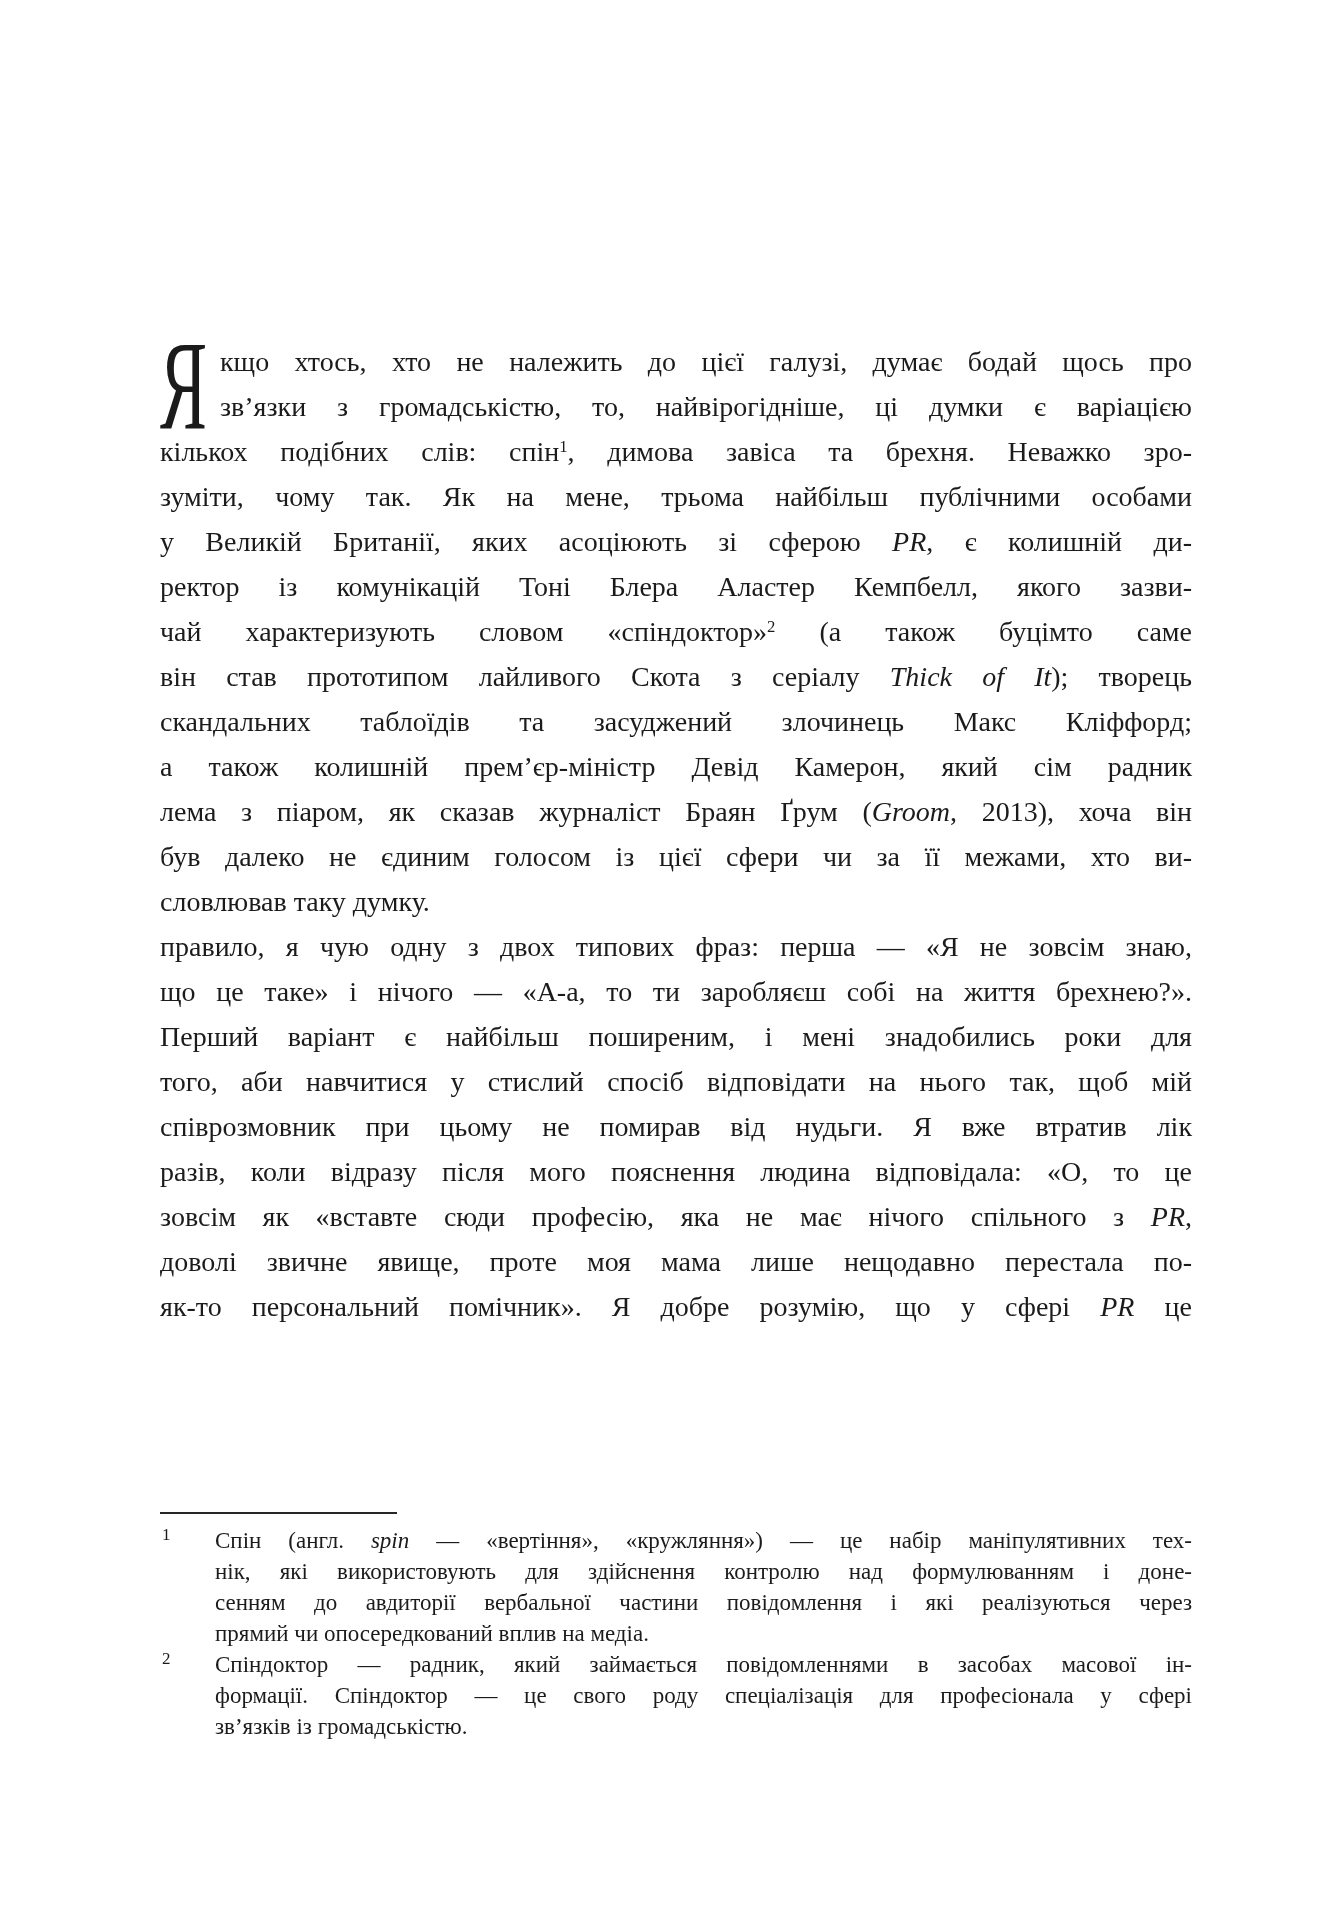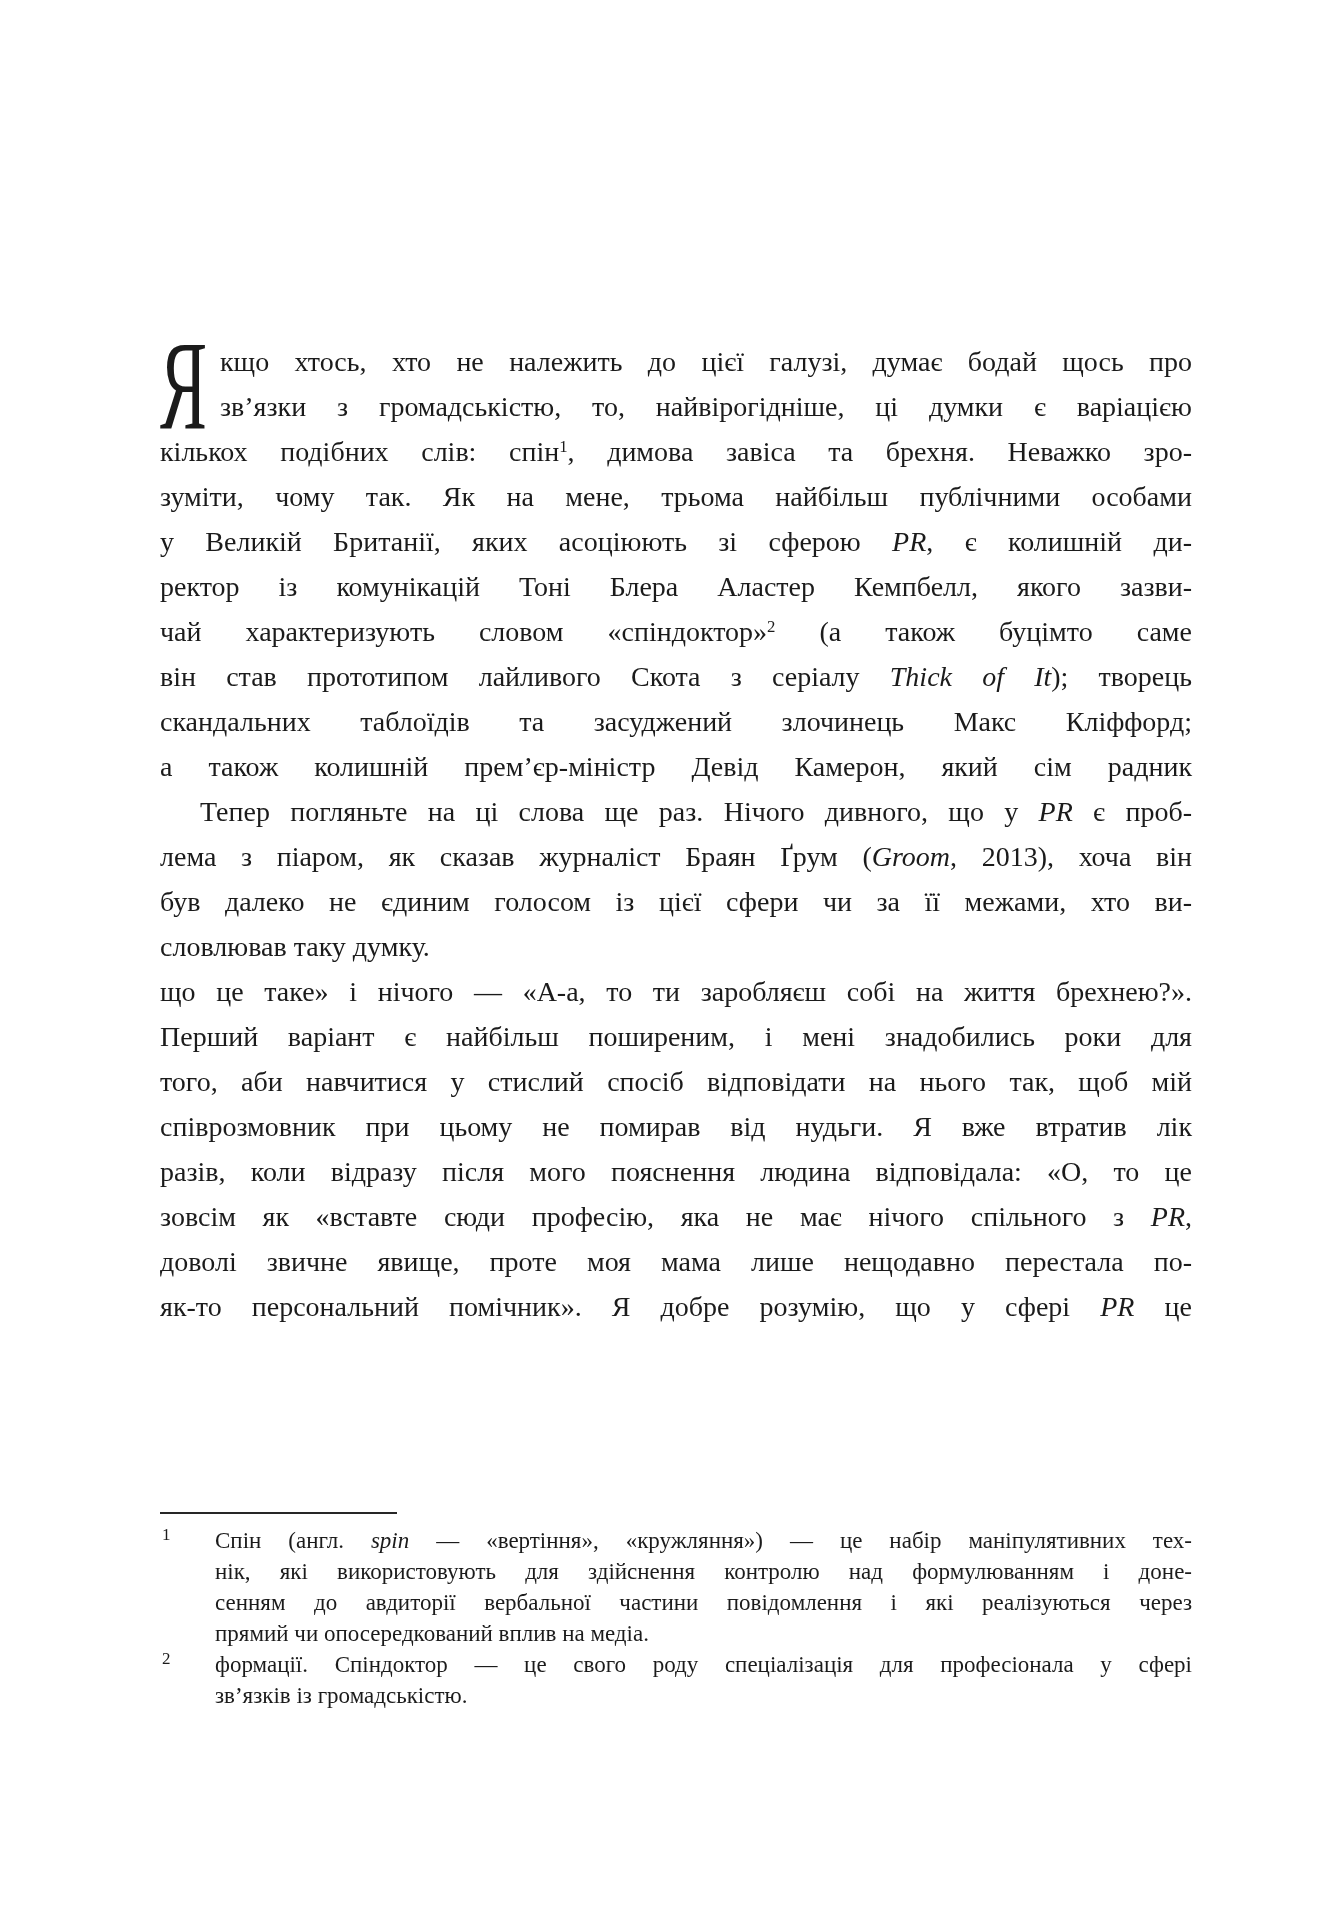--- a/index.html
+++ b/index.html
@@ -103,26 +103,26 @@
         <div class="line"><span>кількох подібних слів: спін</span><sup class="fn-ref">1</sup><span>, димова завіса та брехня. Неважко зро-</span></div>
         <div class="line"><span>зуміти, чому так. Як на мене, трьома найбільш публічними особами</span></div>
         <div class="line"><span>у Великій Британії, яких асоціюють зі сферою </span><i>PR</i><span>, є колишній ди-</span></div>
         <div class="line"><span>ректор із комунікацій Тоні Блера Аластер Кемпбелл, якого зазви-</span></div>
         <div class="line"><span>чай характеризують словом «спіндоктор»</span><sup class="fn-ref">2</sup><span> (а також буцімто саме</span></div>
         <div class="line"><span>він став прототипом лайливого Скота з серіалу </span><i>Thick of It</i><span>); творець</span></div>
         <div class="line"><span>скандальних таблоїдів та засуджений злочинець Макс Кліффорд;</span></div>
         <div class="line"><span>а також колишній прем’єр-міністр Девід Камерон, який сім радник</span></div>
       </div>
       <div class="paragraph">
-        <div class="line indent"><span>Тепер погляньте на ці слова ще раз. Нічого дивного, що у </span><i>PR</i><span> є проб-</span></div>
         <div class="line"><span>лема з піаром, як сказав журналіст Браян Ґрум (</span><i>Groom</i><span>, 2013), хоча він</span></div>
         <div class="line"><span>був далеко не єдиним голосом із цієї сфери чи за її межами, хто ви-</span></div>
         <div class="line last"><span>словлював таку думку.</span></div>
       </div>
       <div class="paragraph">
+        <div class="line"><span>правило, я чую одну з двох типових фраз: перша — «Я не зовсім знаю,</span></div>
         <div class="line"><span>що це таке» і нічого — «А-а, то ти заробляєш собі на життя брехнею?».</span></div>
         <div class="line"><span>Перший варіант є найбільш поширеним, і мені знадобились роки для</span></div>
         <div class="line"><span>того, аби навчитися у стислий спосіб відповідати на нього так, щоб мій</span></div>
         <div class="line"><span>співрозмовник при цьому не помирав від нудьги. Я вже втратив лік</span></div>
         <div class="line"><span>разів, коли відразу після мого пояснення людина відповідала: «О, то це</span></div>
         <div class="line"><span>зовсім як «вставте сюди професію, яка не має нічого спільного з </span><i>PR</i><span>,</span></div>
         <div class="line"><span>доволі звичне явище, проте моя мама лише нещодавно перестала по-</span></div>
         <div class="line"><span>як-то персональний помічник». Я добре розумію, що у сфері </span><i>PR</i><span> це</span></div>
       </div>
     </div>
@@ -134,19 +134,20 @@
           <div class="fn-lines">
             <div class="fn-line"><span>Спін (англ. </span><i>spin</i><span> — «вертіння», «кружляння») — це набір маніпулятивних тех-</span></div>
             <div class="fn-line"><span>нік, які використовують для здійснення контролю над формулюванням і доне-</span></div>
             <div class="fn-line"><span>сенням до авдиторії вербальної частини повідомлення і які реалізуються через</span></div>
             <div class="fn-line last"><span>прямий чи опосередкований вплив на медіа.</span></div>
           </div>
         </div>
         <div class="footnote">
           <div class="fn-marker"><span>2</span></div>
           <div class="fn-lines">
+            <div class="fn-line"><span>Спіндоктор — радник, який займається повідомленнями в засобах масової ін-</span></div>
             <div class="fn-line"><span>формації. Спіндоктор — це свого роду спеціалізація для професіонала у сфері</span></div>
             <div class="fn-line last"><span>зв’язків із громадськістю.</span></div>
           </div>
         </div>
       </div>
   </div>
 </div>
 
 </body></html>

